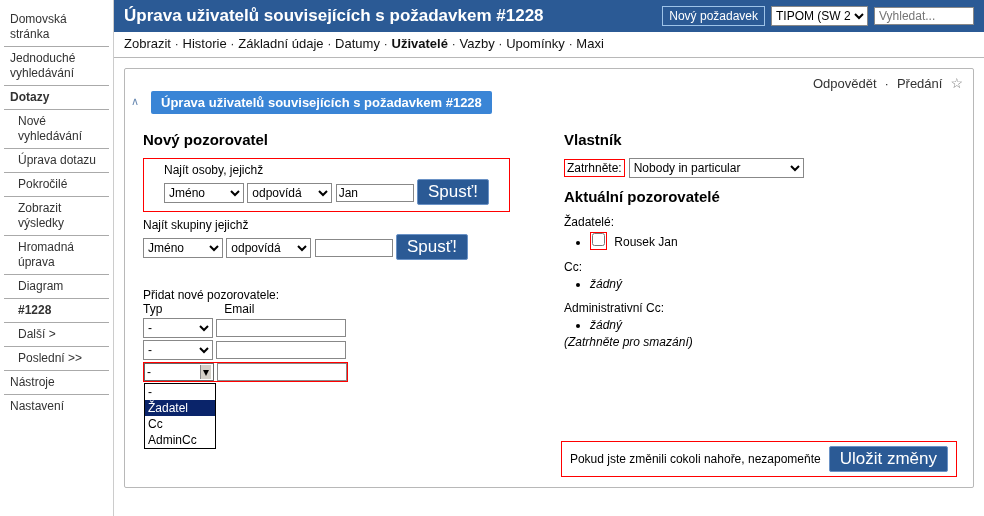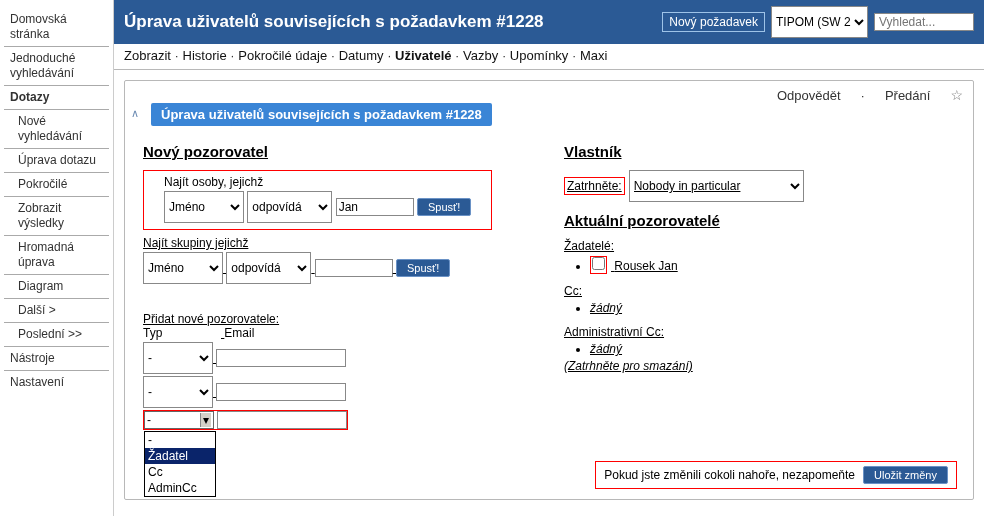--- a/index.html
+++ b/index.html
@@ -15,36 +15,36 @@
 .header h1 { font-size: 17px; font-weight: bold; flex: 1; }
 .hdr-btn { background: #2b5a95; border: 1px solid #9ec3e8; color: #fff; padding: 2px 6px; font-size: 12px; margin-right: 6px; cursor: pointer; }
 .header select { font-size: 12px; margin-right: 6px; }
 .header input[type=text] { font-size: 12px; color: #888; width: 100px; padding: 1px 4px; }
 .subnav { padding: 4px 10px 6px; font-size: 13px; color: #111; border-bottom: 1px solid #b8b8b8; }
 .subnav span { cursor: pointer; }
 .subnav .sep { color: #333; }
 .subnav .active { font-weight: bold; }
 .content { flex: 1; padding: 10px; position: relative; background: #fff; }
 .panel { border: 1px solid #b8b8b8; border-radius: 2px; min-height: 420px; position: relative; }
-.panel-hdr-row { padding: 6px 10px 2px; display: flex; justify-content: flex-end; align-items: center; gap: 20px; color: #333; font-size: 13px; }
+.panel-hdr-row { padding: 6px 10px 2px; display: flex; justify-content: flex-end; align-items: center; gap: 8px; color: #333; font-size: 13px; }
 .panel-hdr-row span { cursor: pointer; }
 .star { font-size: 14px; color: #777; cursor: pointer; }
 .tabline { position: relative; height: 24px; margin-top: -2px; }
 .caret-left { position: absolute; left: 6px; top: 4px; font-size: 11px; color: #6c8bb3; cursor: pointer; }
 .tab { position: absolute; left: 26px; top: 0; background: #3a85d6; color: #fff; font-weight: bold; font-size: 13px; padding: 4px 10px; border-radius: 2px; }
 .body-cols { display: flex; padding: 8px 18px 12px; gap: 30px; }
-.col { flex: 1; text-decoration: underline; }
+.col { flex: 1; }
 .col h3 { font-size: 15px; font-weight: bold; margin: 8px 0 10px; }
 .redbox1 { border: 1px solid #f00; padding: 2px 20px 4px; margin-bottom: 4px; display: inline-block; }
 .row { margin: 2px 0; }
 label { font-size: 12px; }
 select, input[type=text] { font-size: 12px; border: 1px solid #888; background: #fff; }
-select { height: 32px; }
+select { height: 20px; }
 input[type=text] { height: 18px; padding: 0 2px; }
-.btn { background: #2b5a95; border: 1px solid #6a92c6; color: #fff; padding: 2px 10px; font-size: 11px; cursor: pointer; border-radius: 2px; }
+.btn { background: #2b5a95; border: 1px solid #6a92c6; color: #fff; padding: 2px 10px; font-size: 17px; cursor: pointer; border-radius: 2px; }
 .tbl-hdr { margin-top: 28px; }
 .tbl-hdr .lbl { display: inline-block; }
 .tbl-row { margin: 2px 0; }
 .tbl-row select { width: 70px; }
 .tbl-row input { width: 130px; }
 .redbox2 { border: 1px solid #f00; display: inline-block; padding: 0; margin-top: 0; }
 .dd-open { border: 1px solid #666; background: #fff; width: 70px; display: inline-block; vertical-align: top; position: relative; }
 .dd-open .sel { display: flex; justify-content: space-between; padding: 1px 2px; font-size: 12px; }
 .dd-open .arrow { background: #d4d0c8; border-left: 1px solid #888; padding: 0 2px; }
 .dd-list { position: absolute; left: -1px; top: 19px; border: 1px solid #000; background: #fff; width: 72px; }
@@ -67,38 +67,39 @@
   <nav class="sidebar">
     <a>Domovská stránka</a>
     <a>Jednoduché vyhledávání</a>
     <a class="bold">Dotazy</a>
     <a class="indent">Nové vyhledávání</a>
     <a class="indent">Úprava dotazu</a>
     <a class="indent">Pokročilé</a>
     <a class="indent">Zobrazit výsledky</a>
     <a class="indent">Hromadná úprava</a>
     <a class="indent">Diagram</a>
+    <a class="indent bold">#1228</a>
     <a class="indent">Další &gt;</a>
     <a class="indent">Poslední &gt;&gt;</a>
     <a>Nástroje</a>
     <a class="noline">Nastavení</a>
   </nav>
 
   <div class="main">
     <div class="header">
       <h1>Úprava uživatelů souvisejících s požadavkem #1228</h1>
       <button class="hdr-btn">Nový požadavek</button>
       <select><option>TIPOM (SW 2</option></select>
       <input type="text" placeholder="Vyhledat..." style="">
     </div>
 
     <div class="subnav">
       <span>Zobrazit</span> <span class="sep">·</span>
       <span>Historie</span> <span class="sep">·</span>
-      <span>Pokročilé údaje</span> <span class="sep">·</span>
+      <span>Základní údaje</span> <span class="sep">·</span>
       <span>Datumy</span> <span class="sep">·</span>
       <span class="active">Uživatelé</span> <span class="sep">·</span>
       <span>Vazby</span> <span class="sep">·</span>
       <span>Upomínky</span> <span class="sep">·</span>
       <span>Maxi</span>
     </div>
 
     <div class="content">
       <div class="panel">
         <div class="panel-hdr-row">

